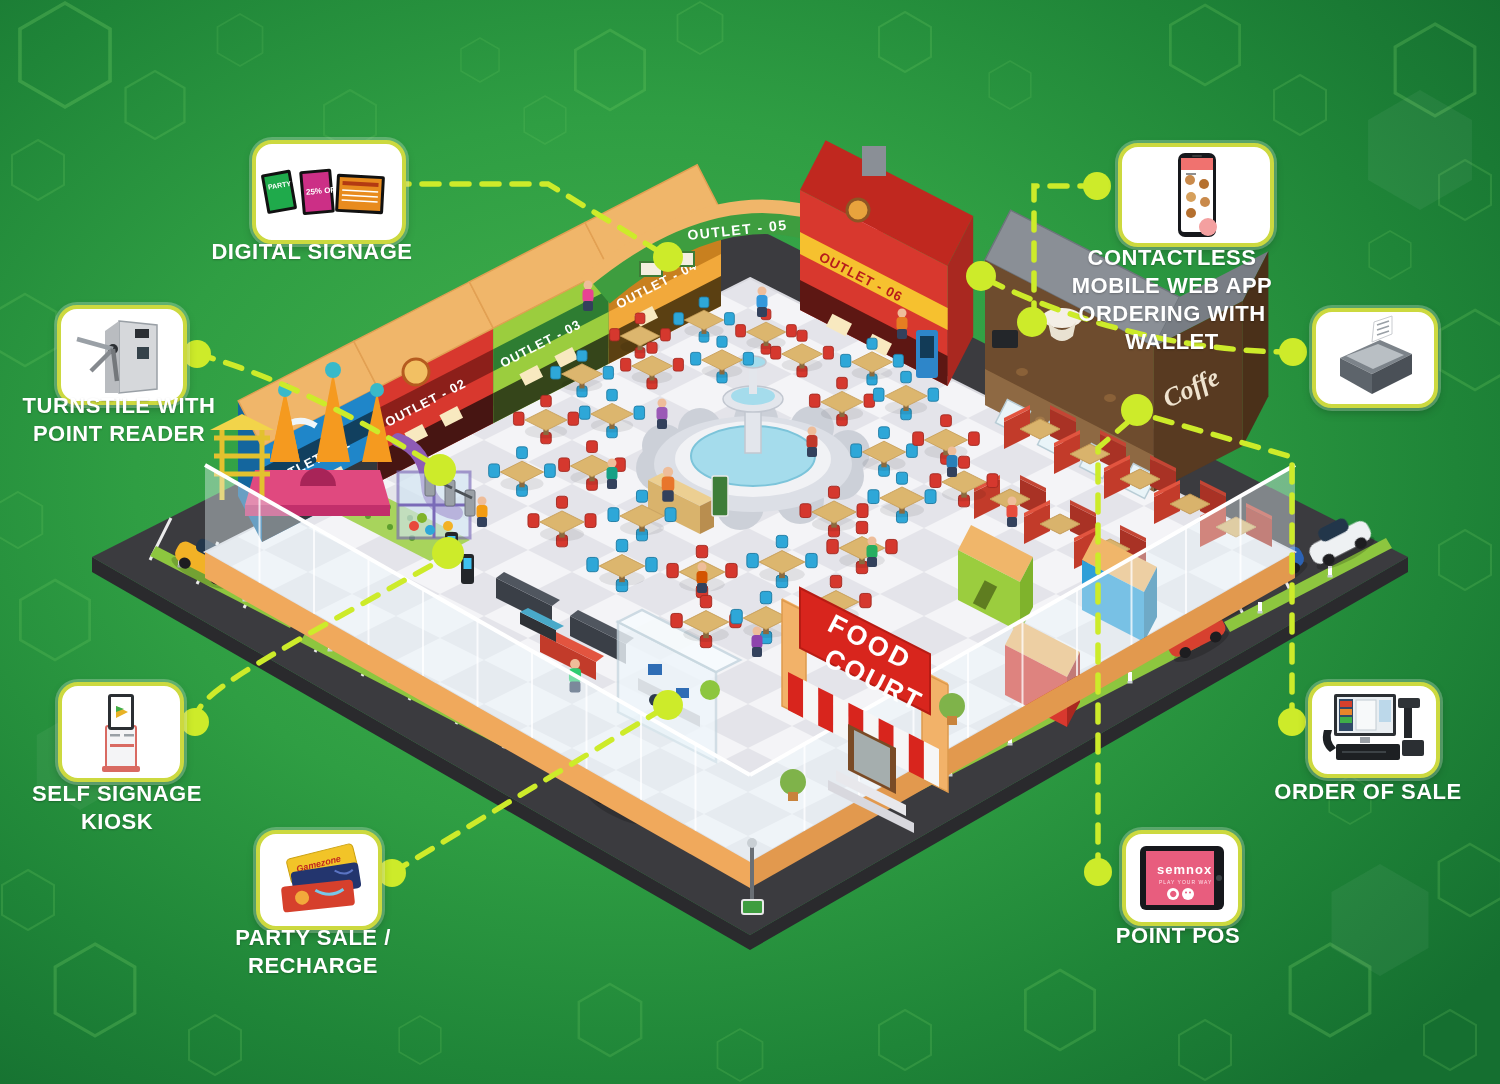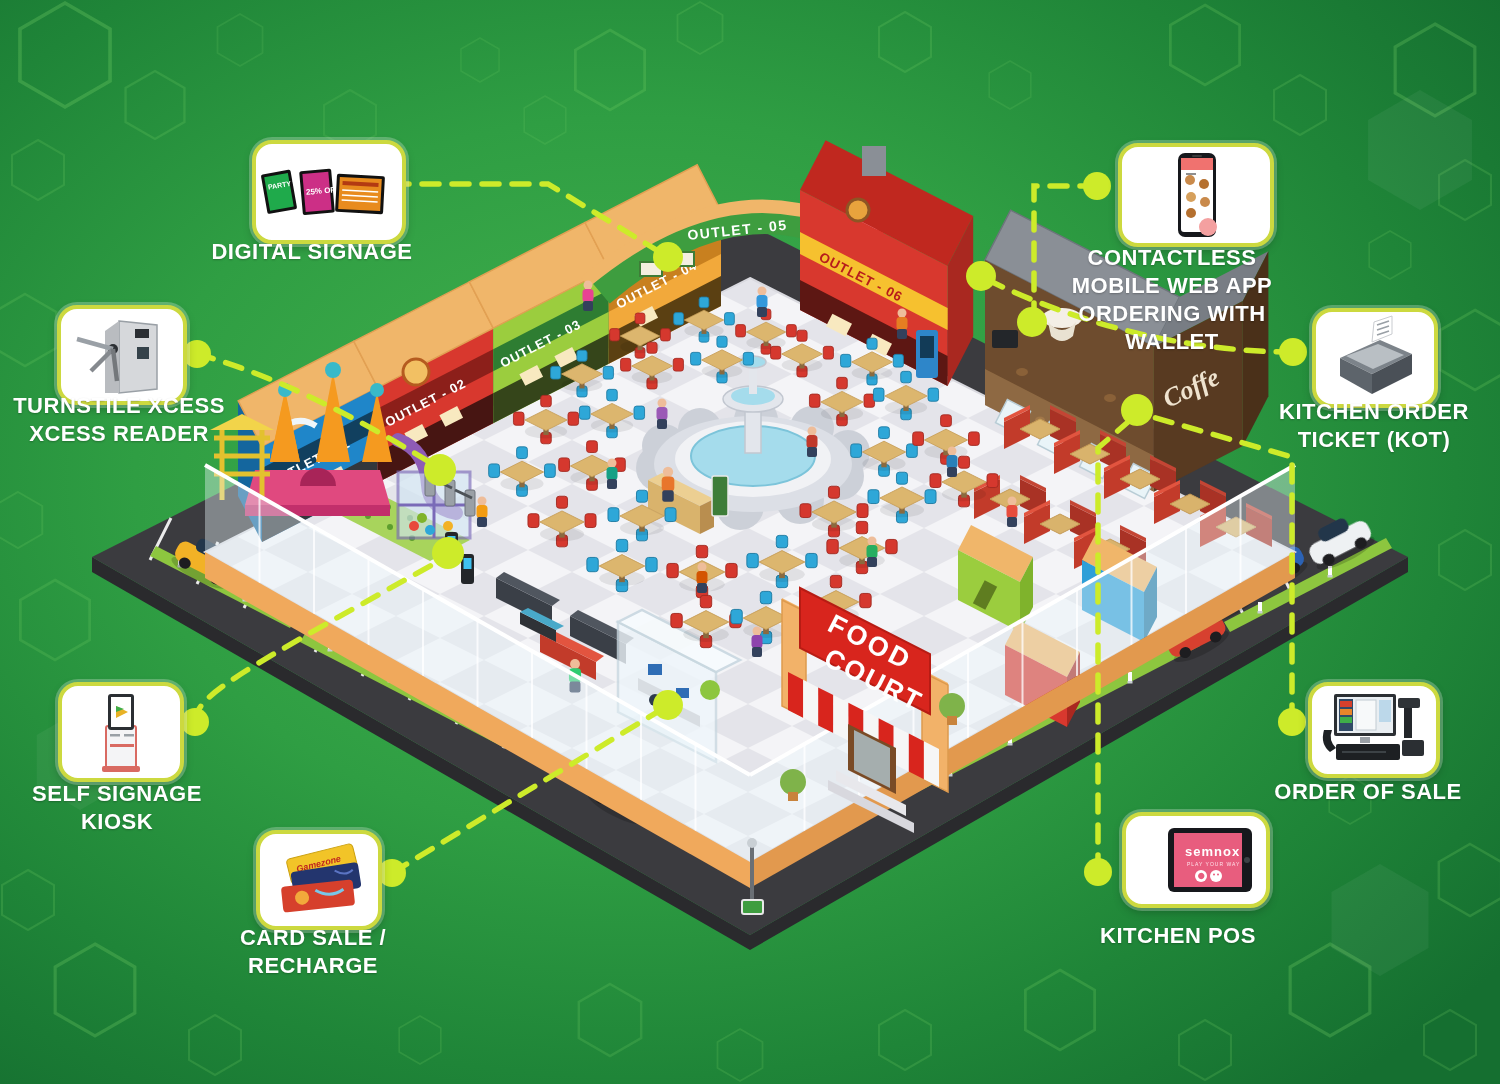--- a/index.html
+++ b/index.html
@@ -598,35 +598,34 @@
     <polygon points="58,12 96,16 96,80 58,84" fill="#d6d8db" stroke="#9aa0a6" stroke-width="1.5"></polygon>
     <polygon points="58,12 44,22 44,84 58,84" fill="#b9bcc0"></polygon>
     <rect x="74" y="20" width="14" height="9" fill="#2b2f33"></rect>
     <rect x="76" y="38" width="12" height="12" fill="#35424a"></rect>
     <circle cx="52" cy="40" r="5" fill="#2b2f33"></circle>
     <line x1="52" y1="40" x2="16" y2="30" stroke="#9aa0a6" stroke-width="4.5"></line>
     <line x1="52" y1="40" x2="30" y2="62" stroke="#85898e" stroke-width="4.5"></line>
     <line x1="52" y1="40" x2="56" y2="72" stroke="#74787c" stroke-width="4.5"></line>
   </svg>
 </div>
-<div class="lbl" style="left:9px;top:392px;width:220px;">TURNSTILE XCESS XCESS READER</div>
+<div class="lbl" style="left:9px;top:392px;width:220px;">TURNSTILE WITH POINT READER</div>
 
 <div class="card" style="left:1312px;top:308px;width:118px;height:92px;">
   <svg viewBox="0 0 118 92">
     <polygon points="24,46 64,28 96,42 56,62" fill="#7c838a"></polygon>
     <polygon points="24,46 56,62 56,82 24,64" fill="#5d646b"></polygon>
     <polygon points="56,62 96,42 96,62 56,82" fill="#4a5057"></polygon>
     <polygon points="30,44 62,32 88,43 57,57" fill="#b9bfc4"></polygon>
     <polygon points="56,30 76,22 76,4 58,10" fill="#ffffff" stroke="#c9ccd0" stroke-width="1"></polygon>
     <line x1="61" y1="13" x2="73" y2="9" stroke="#9aa0a6" stroke-width="1.5"></line>
     <line x1="61" y1="18" x2="73" y2="14" stroke="#9aa0a6" stroke-width="1.5"></line>
     <line x1="61" y1="23" x2="73" y2="19" stroke="#9aa0a6" stroke-width="1.5"></line>
   </svg>
 </div>
-<div class="lbl" style="left:1262px;top:398px;width:224px;">KITCHEN ORDER TICKET (KOT)</div>
 
 <div class="card" style="left:58px;top:682px;width:118px;height:92px;">
   <svg viewBox="0 0 118 92">
     <rect x="44" y="40" width="30" height="42" rx="2" fill="#f4f4f6" stroke="#d96a62" stroke-width="2"></rect>
     <rect x="40" y="80" width="38" height="6" rx="2" fill="#d96a62"></rect>
     <rect x="46" y="8" width="26" height="36" rx="3" fill="#2b2f33"></rect>
     <rect x="49" y="11" width="20" height="30" fill="#ffffff"></rect>
     <polygon points="54,20 66,26 54,32" fill="#e8b226"></polygon>
     <polygon points="54,20 62,23 54,26" fill="#3fae49"></polygon>
     <rect x="48" y="48" width="10" height="2.5" fill="#9aa0a6"></rect>
@@ -646,21 +645,21 @@
       <rect x="-34" y="-13" width="68" height="26" rx="4" fill="#23356e"></rect>
       <path d="M10,-8 q10,8 18,2" stroke="#5b74c4" stroke-width="2" fill="none"></path>
     </g>
     <g transform="translate(58,62) rotate(-6)">
       <rect x="-36" y="-13" width="72" height="26" rx="4" fill="#d6402c"></rect>
       <circle cx="-16" cy="0" r="7" fill="#f2a93b"></circle>
       <path d="M-2,-6 q14,10 28,2" stroke="#79c7e8" stroke-width="3" fill="none"></path>
     </g>
   </svg>
 </div>
-<div class="lbl" style="left:218px;top:924px;width:190px;">CARD SALE / RECHARGE</div>
+<div class="lbl" style="left:218px;top:924px;width:190px;">PARTY SALE / RECHARGE</div>
 
 <div class="card" style="left:1308px;top:682px;width:124px;height:88px;">
   <svg viewBox="0 0 124 88">
     <rect x="22" y="8" width="62" height="42" rx="2" fill="#2b2f33"></rect>
     <rect x="25" y="11" width="56" height="36" fill="#e9eef2"></rect>
     <rect x="27" y="13" width="14" height="32" fill="#314a66"></rect>
     <rect x="28" y="15" width="12" height="6" fill="#d6402c"></rect>
     <rect x="28" y="23" width="12" height="6" fill="#e8862a"></rect>
     <rect x="28" y="31" width="12" height="6" fill="#3fae49"></rect>
     <rect x="44" y="14" width="20" height="30" fill="#f7f9fa" stroke="#c2cbd2" stroke-width="1"></rect>
@@ -669,29 +668,29 @@
     <rect x="24" y="58" width="64" height="16" rx="2" fill="#1d2023"></rect>
     <line x1="30" y1="66" x2="74" y2="66" stroke="#3c4246" stroke-width="2"></line>
     <rect x="92" y="18" width="8" height="34" fill="#23262a"></rect>
     <rect x="86" y="12" width="22" height="10" rx="2" fill="#2f3337"></rect>
     <rect x="90" y="54" width="22" height="16" rx="2" fill="#2b2f33"></rect>
     <path d="M12,44 q-4,14 6,22 l6,-4 q-8,-8 -4,-18 z" fill="#1d2023"></path>
   </svg>
 </div>
 <div class="lbl" style="left:1254px;top:778px;width:228px;">ORDER OF SALE</div>
 
-<div class="card" style="left:1122px;top:812px;width:112px;height:88px;padding-left:28px;">
+<div class="card" style="left:1122px;top:830px;width:112px;height:88px;">
   <svg viewBox="0 0 112 88">
     <rect x="14" y="12" width="84" height="64" rx="6" fill="#16181c"></rect>
     <rect x="20" y="17" width="68" height="54" fill="#e85d7e"></rect>
     <text x="31" y="40" font-size="13" font-weight="bold" fill="#ffffff" letter-spacing="1">semnox</text>
     <text x="33" y="50" font-size="5" fill="#ffe2ea" letter-spacing="1">PLAY YOUR WAY</text>
     <circle cx="47" cy="60" r="6" fill="#ffffff"></circle>
     <path d="M47,56 a4,4 0 1 0 0.1,0 z" fill="#e85d7e" transform="scale(.8) translate(12,15)"></path>
     <circle cx="62" cy="60" r="6" fill="#ffffff"></circle>
     <circle cx="60" cy="58.5" r="1" fill="#e85d7e"></circle>
         <circle cx="64" cy="58.5" r="1" fill="#e85d7e"></circle>
     <circle cx="93" cy="44" r="3" fill="#3c4246"></circle>
   </svg>
 </div>
-<div class="lbl" style="left:1072px;top:922px;width:212px;">KITCHEN POS</div>
+<div class="lbl" style="left:1072px;top:922px;width:212px;">POINT POS</div>
 
 </div>
 
 </body></html>

